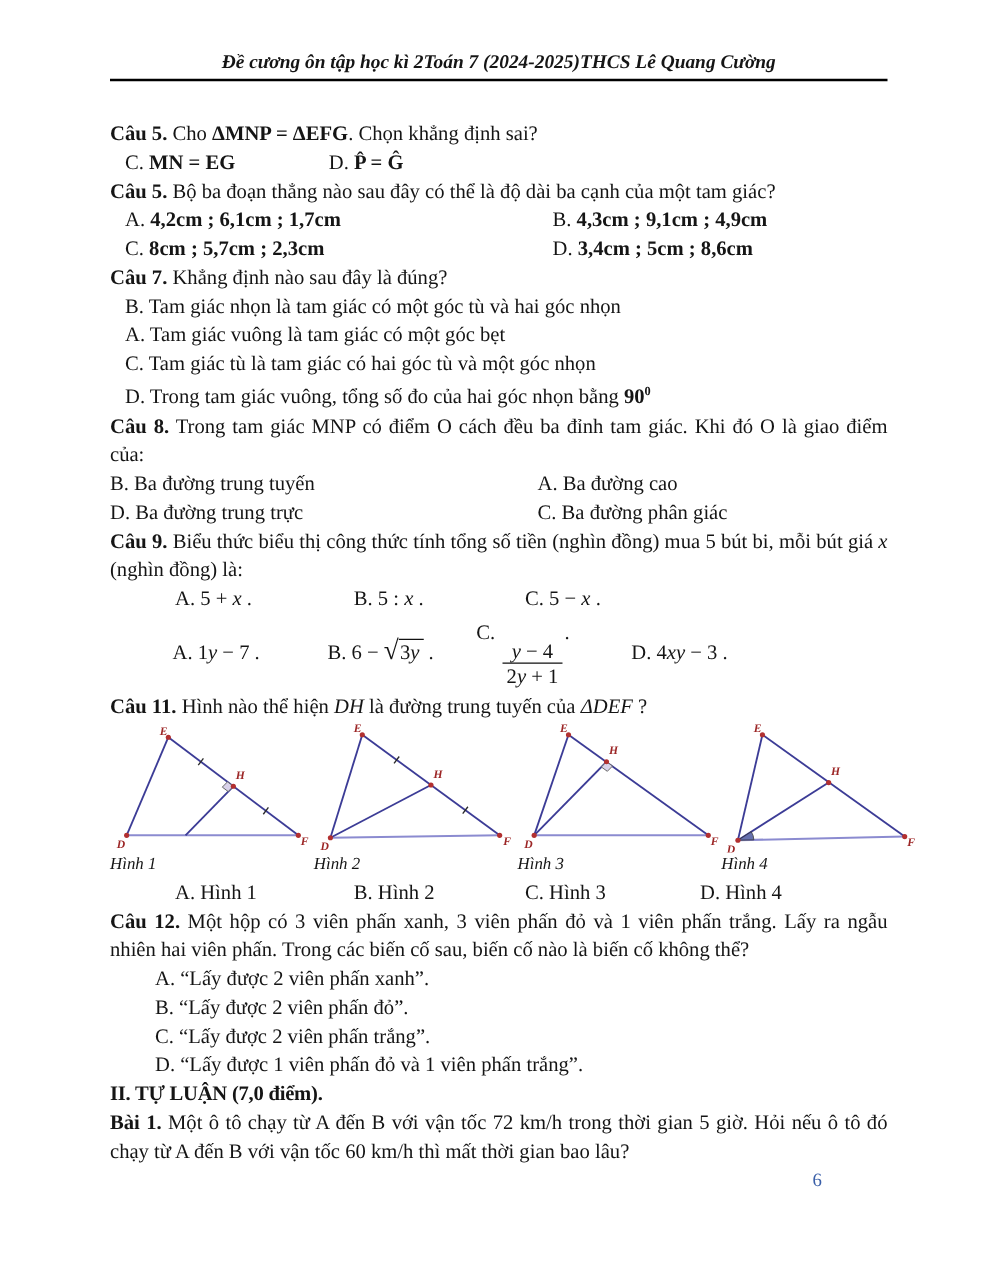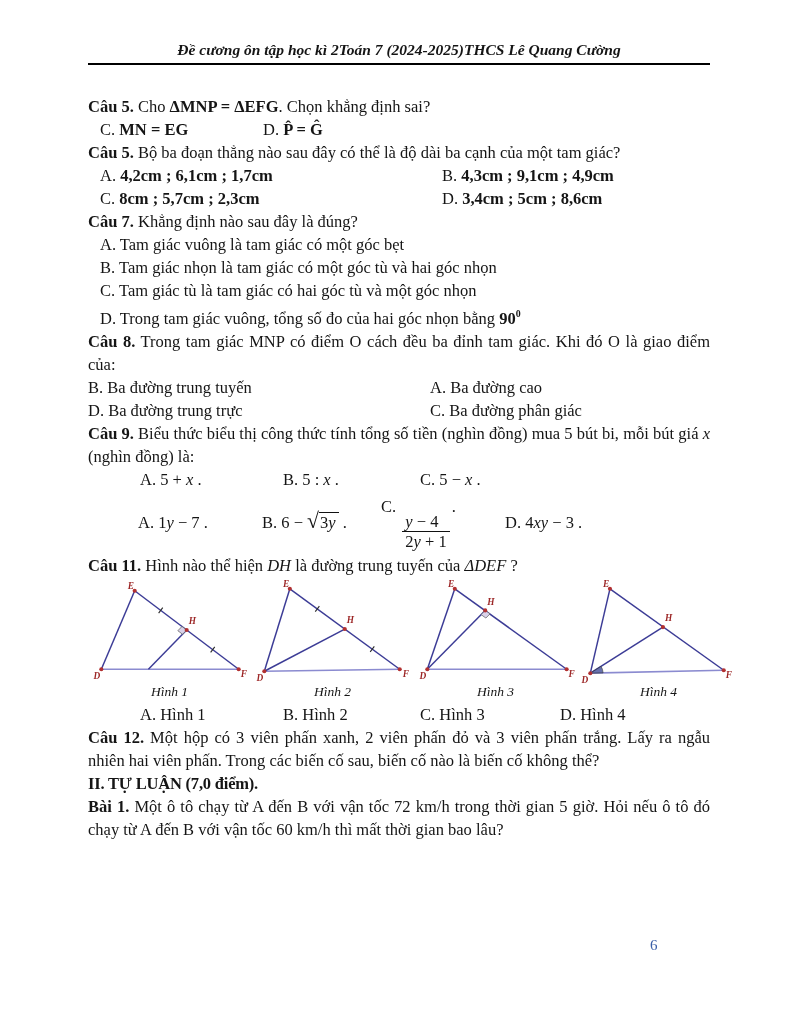--- a/index.html
+++ b/index.html
@@ -17,28 +17,28 @@
   p.stem{text-align:justify}
   .row{display:grid}
   .r-q5 {grid-template-columns:163px 167px 165px 1fr;padding-left:12px}
   .r-2col{grid-template-columns:342px 1fr;padding-left:12px}
   .r-q8 {grid-template-columns:342px 1fr}
   .r-q9 {grid-template-columns:143px 137px 140px 1fr;padding-left:52px}
   .r-q10{grid-template-columns:124px 119px 124px 1fr;padding-left:50px;align-items:center;margin:4px 0 3px 0}
   .r-q11{grid-template-columns:143px 137px 140px 1fr;padding-left:52px}
   .list  >div{padding-left:12px}
   .list12>div{padding-left:36px}
-  .frac{display:inline-flex;flex-direction:column;vertical-align:-15px;line-height:19px;margin:0 2px}
+  .frac{display:inline-flex;flex-direction:column;vertical-align:-15px;text-align:center;line-height:19px;margin:0 2px}
   .frac .den{border-top:1.3px solid #111;padding:0 3px}
   .frac .num{padding:0 3px}
   .sqrt-sign{font-size:1.32em;line-height:1}
   .rad{border-top:1.3px solid #111;padding:0 3px 0 1px}
   .figrow{display:grid;grid-template-columns:repeat(4,1fr);width:652px;margin-top:2px}
   .figcell svg{display:block;margin:0 auto;width:160px;height:104px}
-  .caprow{display:grid;grid-template-columns:repeat(4,1fr);width:652px;text-align:center;
+  .caprow{display:grid;grid-template-columns:repeat(4,1fr);width:652px;text-align:left;
           font-style:italic;font-size:13.5px;line-height:17px;margin-bottom:3px}
   .edge{stroke:#3c3c96;stroke-width:1.5;fill:none}
   .edge-light{stroke:#8b8bd0;stroke-width:1.7;fill:none}
   .tick{stroke:#2a2a2a;stroke-width:1.1}
   .dot{fill:#b23030}
   .vlabel{font-family:"Liberation Serif",serif;font-size:9.5px;font-weight:bold;font-style:italic;fill:#9c2626}
   .ra{fill:#d9d2ea;stroke:#666;stroke-width:.8}
   .wedge{fill:#5b66a8;stroke:#333;stroke-width:.7;opacity:.92}
   .section{font-weight:bold;letter-spacing:-.2px}
   .pagenum{position:absolute;left:650px;top:934px;color:#3a5fa8;font-size:15px}
@@ -63,22 +63,22 @@
   <p class="stem"><span class="b">Câu 5.</span><span> Bộ ba đoạn thẳng nào sau đây có thể là độ dài ba cạnh của một tam giác?</span></p>
   <div class="row r-2col">
     <span><span>A. </span><span class="b">4,2cm ; 6,1cm ; 1,7cm</span></span>
     <span><span>B. </span><span class="b">4,3cm ; 9,1cm ; 4,9cm</span></span>
     <span><span>C. </span><span class="b">8cm ; 5,7cm ; 2,3cm</span></span>
     <span><span>D. </span><span class="b">3,4cm ; 5cm ; 8,6cm</span></span>
   </div>
 
   <p class="stem"><span class="b">Câu 7.</span><span> Khẳng định nào sau đây là đúng?</span></p>
   <div class="list">
+    <div><span>B. Tam giác nhọn là tam giác có một góc tù và hai góc nhọn</span></div>
     <div><span>A. Tam giác vuông là tam giác có một góc bẹt</span></div>
-    <div><span>B. Tam giác nhọn là tam giác có một góc tù và hai góc nhọn</span></div>
     <div><span>C. Tam giác tù là tam giác có hai góc tù và một góc nhọn</span></div>
     <div><span>D. Trong tam giác vuông, tổng số đo của hai góc nhọn bằng </span><span class="b">90</span><span class="b sup">0</span></div>
   </div>
 
   <p class="stem"><span class="b">Câu 8.</span><span> Trong tam giác MNP có điểm O cách đều ba đỉnh tam giác. Khi đó O là giao điểm của:</span></p>
   <div class="row r-q8">
     <span><span>B. Ba đường trung tuyến</span></span>
     <span><span>A. Ba đường cao</span></span>
     <span><span>D. Ba đường trung trực</span></span>
     <span><span>C. Ba đường phân giác</span></span>
@@ -187,20 +187,26 @@
     <span>Hình 4</span>
   </div>
 
   <div class="row r-q11">
     <span><span>A.  Hình 1</span></span>
     <span><span>B. Hình 2</span></span>
     <span><span>C. Hình 3</span></span>
     <span><span>D. Hình 4</span></span>
   </div>
 
-  <p class="stem"><span class="b">Câu 12.</span><span> Một hộp có 3 viên phấn xanh, 2 viên phấn đỏ và 3 viên phấn trắng. Lấy ra ngẫu nhiên hai viên phấn. Trong các biến cố sau, biến cố nào là biến cố không thể?</span></p>
+  <p class="stem"><span class="b">Câu 12.</span><span> Một hộp có 3 viên phấn xanh, 3 viên phấn đỏ và 1 viên phấn trắng. Lấy ra ngẫu nhiên hai viên phấn. Trong các biến cố sau, biến cố nào là biến cố không thể?</span></p>
+  <div class="list12">
+    <div><span>A. “Lấy được 2 viên phấn xanh”.</span></div>
+    <div><span>B. “Lấy được 2 viên phấn đỏ”.</span></div>
+    <div><span>C. “Lấy được 2 viên phấn trắng”.</span></div>
+    <div><span>D. “Lấy được 1 viên phấn đỏ và 1 viên phấn trắng”.</span></div>
+  </div>
 
   <p class="section">II. TỰ LUẬN (7,0 điểm).</p>
 
   <p class="stem"><span class="b">Bài 1.</span><span> Một ô tô chạy từ A đến B với vận tốc 72 km/h trong thời gian 5 giờ. Hỏi nếu ô tô đó chạy từ A đến B với vận tốc 60 km/h thì mất thời gian bao lâu?</span></p>
 
   <div class="pagenum">6</div>
 </div>
 
 </body></html>

